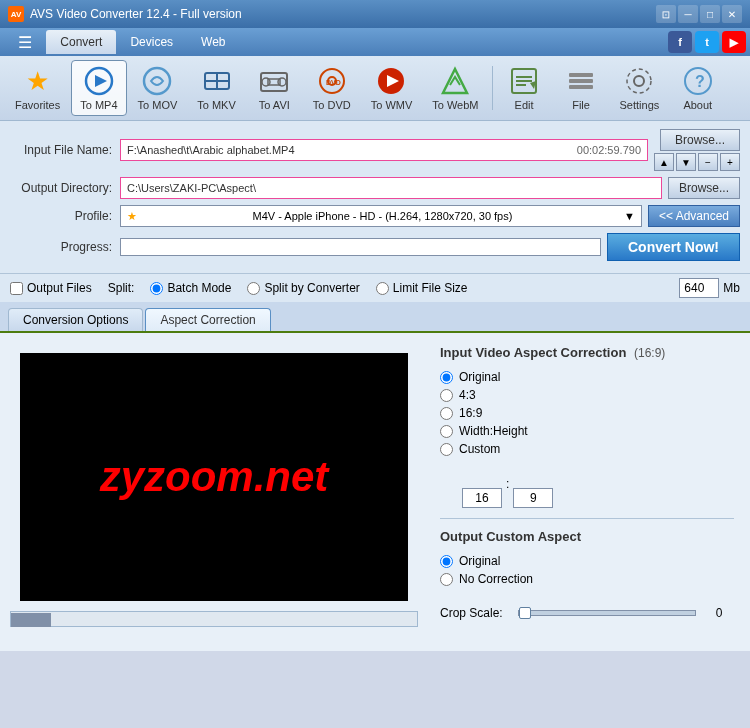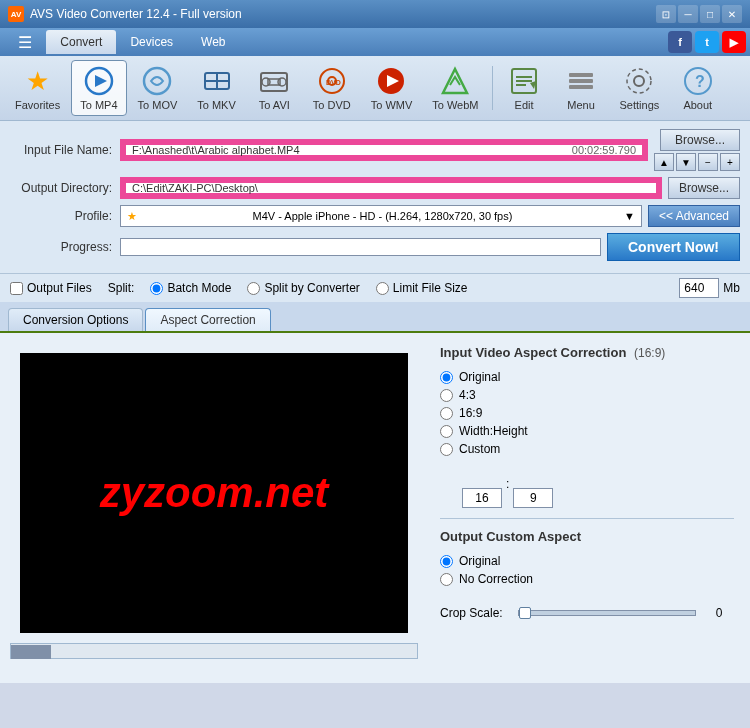--- a/index.html
+++ b/index.html
@@ -26,21 +26,21 @@
     .toolbar { background: linear-gradient(180deg, #dce8f4 0%, #c4d4e8 100%); display: flex; align-items: center; padding: 4px 6px; gap: 2px; border-bottom: 1px solid #a0b8d0; }
     .tool-btn { display: flex; flex-direction: column; align-items: center; padding: 4px 8px; cursor: pointer; border-radius: 4px; min-width: 55px; border: 1px solid transparent; }
     .tool-btn .icon-area { width: 32px; height: 32px; display: flex; align-items: center; justify-content: center; margin-bottom: 2px; }
     .tool-btn .label { font-size: 11px; color: #333; }
     .tool-btn.active { background: rgba(255,255,255,0.8); border-color: #7090b0; }
 
     
     .main-area { background: #dce8f4; padding: 8px 10px 6px; }
     .field-row { display: flex; align-items: center; margin-bottom: 6px; }
     .field-label { width: 110px; text-align: right; padding-right: 8px; color: #333; font-size: 12px; }
-    .field-input { flex: 1; height: 22px; border: 6px solid #ec4899; background: white; padding: 2px 6px; font-size: 12px; display: flex; align-items: center; justify-content: space-between; }
+    .field-input { flex: 1; height: 22px; border: 1px solid #ec4899; background: white; padding: 2px 6px; font-size: 12px; display: flex; align-items: center; justify-content: space-between; }
     .field-input-text { color: #333; font-size: 11px; }
     .field-duration { color: #666; font-size: 11px; }
     .browse-btn { margin-left: 6px; padding: 2px 10px; background: linear-gradient(180deg, #e8f0f8 0%, #c0d0e4 100%); border: 1px solid #8090a8; color: #333; cursor: pointer; font-size: 12px; height: 22px; }
     .arrow-row { display: flex; gap: 2px; }
     .arrow-btn { width: 20px; height: 18px; background: linear-gradient(180deg, #e8f0f8 0%, #c0d0e4 100%); border: 1px solid #8090a8; display: flex; align-items: center; justify-content: center; cursor: pointer; font-size: 10px; }
 
     
     .profile-select { flex: 1; height: 22px; border: 1px solid #8090a8; background: white; padding: 2px 6px; font-size: 11px; display: flex; align-items: center; justify-content: space-between; cursor: pointer; }
     .profile-dropdown { font-size: 11px; }
     .advanced-btn { margin-left: 6px; padding: 2px 10px; background: linear-gradient(180deg, #7aabdd 0%, #4a80c0 100%); border: 1px solid #3060a0; color: white; cursor: pointer; font-size: 12px; height: 22px; }
@@ -202,21 +202,21 @@
     <span class="label">Edit</span>
   </div>
   <div class="tool-btn">
     <div class="icon-area">
       <svg width="32" height="32" viewBox="0 0 32 32">
         <rect x="4" y="8" width="24" height="4" rx="1" fill="#888"></rect>
         <rect x="4" y="14" width="24" height="4" rx="1" fill="#888"></rect>
         <rect x="4" y="20" width="24" height="4" rx="1" fill="#888"></rect>
       </svg>
     </div>
-    <span class="label">Menu</span>
+    <span class="label">File</span>
   </div>
   <div class="tool-btn">
     <div class="icon-area">
       <svg width="32" height="32" viewBox="0 0 32 32">
         <circle cx="16" cy="16" r="5" fill="none" stroke="#666" stroke-width="2"></circle>
         <circle cx="16" cy="16" r="12" fill="none" stroke="#666" stroke-width="1.5" stroke-dasharray="4,3"></circle>
       </svg>
     </div>
     <span class="label">Settings</span>
   </div>
@@ -246,21 +246,21 @@
         <button class="arrow-btn">▼</button>
         <button class="arrow-btn">−</button>
         <button class="arrow-btn">+</button>
       </div>
     </div>
   </div>
 
   <div class="field-row">
     <span class="field-label">Output Directory:</span>
     <div class="field-input">
-      <span class="field-input-text">C:\Edit\ZAKI-PC\Desktop\</span>
+      <span class="field-input-text">C:\Users\ZAKI-PC\Aspect\</span>
     </div>
     <button class="browse-btn">Browse...</button>
   </div>
 
   <div class="field-row">
     <span class="field-label">Profile:</span>
     <div class="profile-select">
       <span style="color:#ffa500; margin-right:4px;">★</span>
       <span class="profile-dropdown">M4V - Apple iPhone - HD - (H.264, 1280x720, 30 fps)</span>
       <span>▼</span>
@@ -300,21 +300,21 @@
 </div>
 
 <div class="tab-strip">
   <div class="tab-item">Conversion Options</div>
   <div class="tab-item active">Aspect Correction</div>
 </div>
 
 <div class="content-panel">
 
   <div style="position:relative; margin:10px 6px 24px 10px; flex-shrink:0;">
-    <div class="video-preview" style="width:388px; height:280px; position:relative;">
+    <div class="video-preview" style="width:388px; height:248px; position:relative;">
       <div class="watermark">zyzoom.net</div>
     </div>
     <div style="height:16px; background:#e0e8f0; border:1px solid #a0b8d0; margin-top:2px; position:relative;">
       <div style="width:40px; height:14px; background:#8090a8; position:absolute; left:0; top:1px;"></div>
     </div>
   </div>
 
   <div class="aspect-panel">
 
     <div>

